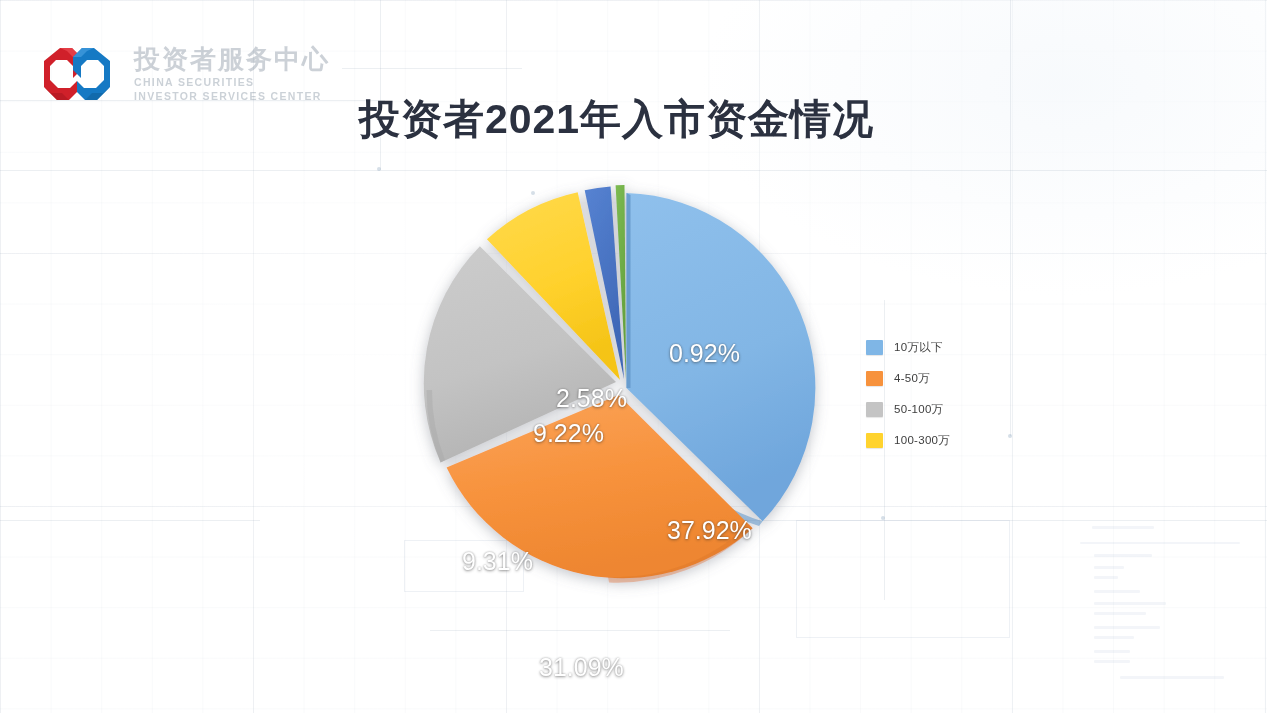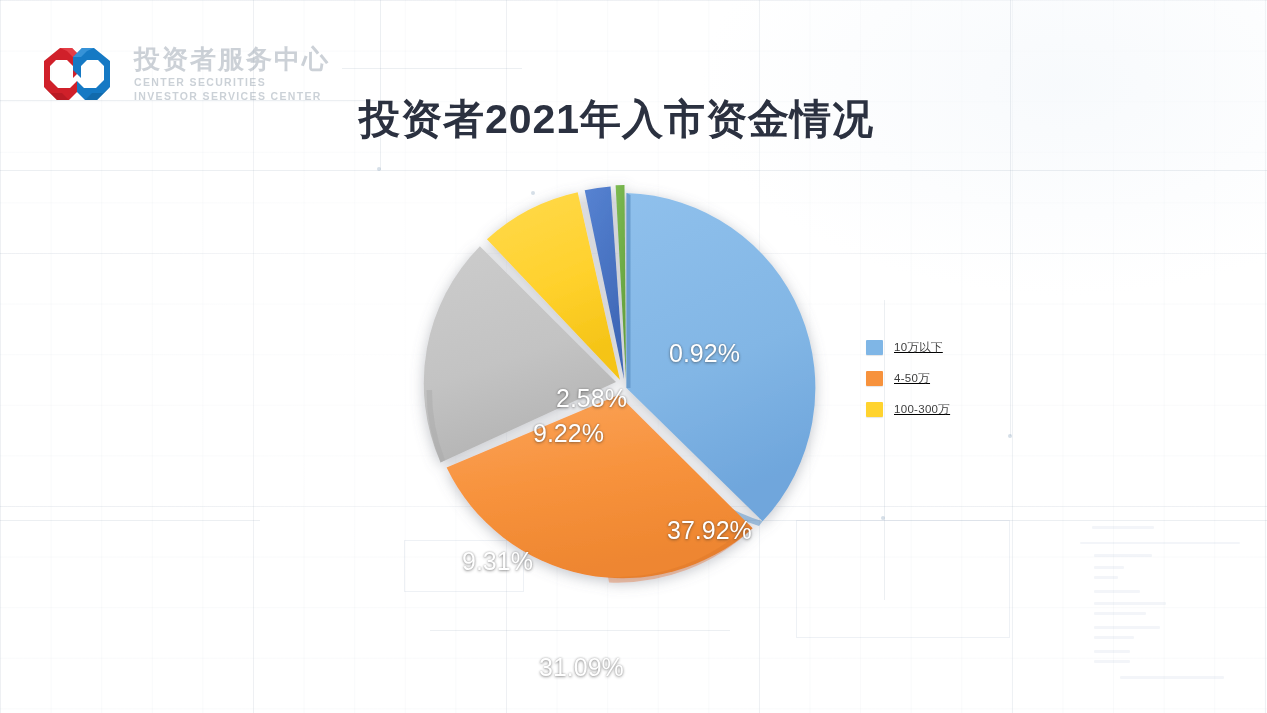--- a/index.html
+++ b/index.html
@@ -144,21 +144,20 @@
   
   .legend {
     position: absolute;
     left: 866px; top: 332px;
     width: 150px;
   }
   .legend-row {
     display: flex;
     align-items: center;
     height: 31px;
-    text-decoration: underline;
   }
   .legend-swatch {
     width: 17px; height: 15px;
     border-radius: 1px;
     flex: 0 0 auto;
     box-shadow: 0 1px 1px rgba(0,0,0,0.10);
   }
   .legend-label {
     margin-left: 11px;
     font-size: 11.5px;
@@ -219,21 +218,21 @@
           <path d="M2 43 L15 56 L27 56 L20 49 L9 49 Z" fill="#A8161F" opacity="0.55"></path>
 
           <path d="M52 4 L40 4 L31 13 L31 26 L39 34 L39 22 L45 16 L56 16 L62 22 L62 36 L54 44 L42 44 L35 37 L35 48 L43 56 L55 56 L68 43 L68 17 Z" fill="#1579C4"></path>
           <path d="M52 4 L40 4 L31 13 L39 13 L45 7 Z" fill="#3C97DA" opacity="0.85"></path>
           <path d="M68 43 L55 56 L43 56 L50 49 L61 49 Z" fill="#0F5E99" opacity="0.55"></path>
         </g>
       </svg>
     </div>
     <div class="logo-text">
       <div class="logo-cn">投资者服务中心</div>
-      <div class="logo-en">CENTER SECURITIES</div>
+      <div class="logo-en">CHINA SECURITIES</div>
       <div class="logo-en" style="margin-top:0;">INVESTOR SERVICES CENTER</div>
     </div>
   </div>
 
   <div class="chart-title">
     <span class="t-inner">投资者2021年入市资金情况</span>
   </div>
 
   <div class="pie-wrap">
     <svg class="pie-svg" viewBox="0 0 440 420">
@@ -315,18 +314,22 @@
   <div class="legend">
     <div class="legend-row">
       <span class="legend-swatch" style="background: rgb(127, 182, 230);"></span>
       <span class="legend-label">10万以下</span>
     </div>
     <div class="legend-row">
       <span class="legend-swatch" style="background: rgb(247, 146, 60);"></span>
       <span class="legend-label">4-50万</span>
     </div>
     <div class="legend-row">
+      <span class="legend-swatch" style="background: rgb(196, 196, 196);"></span>
+      <span class="legend-label">50-100万</span>
+    </div>
+    <div class="legend-row">
       <span class="legend-swatch" style="background: rgb(255, 211, 46);"></span>
       <span class="legend-label">100-300万</span>
     </div>
   </div>
 
 </div>
 
 </body></html>

